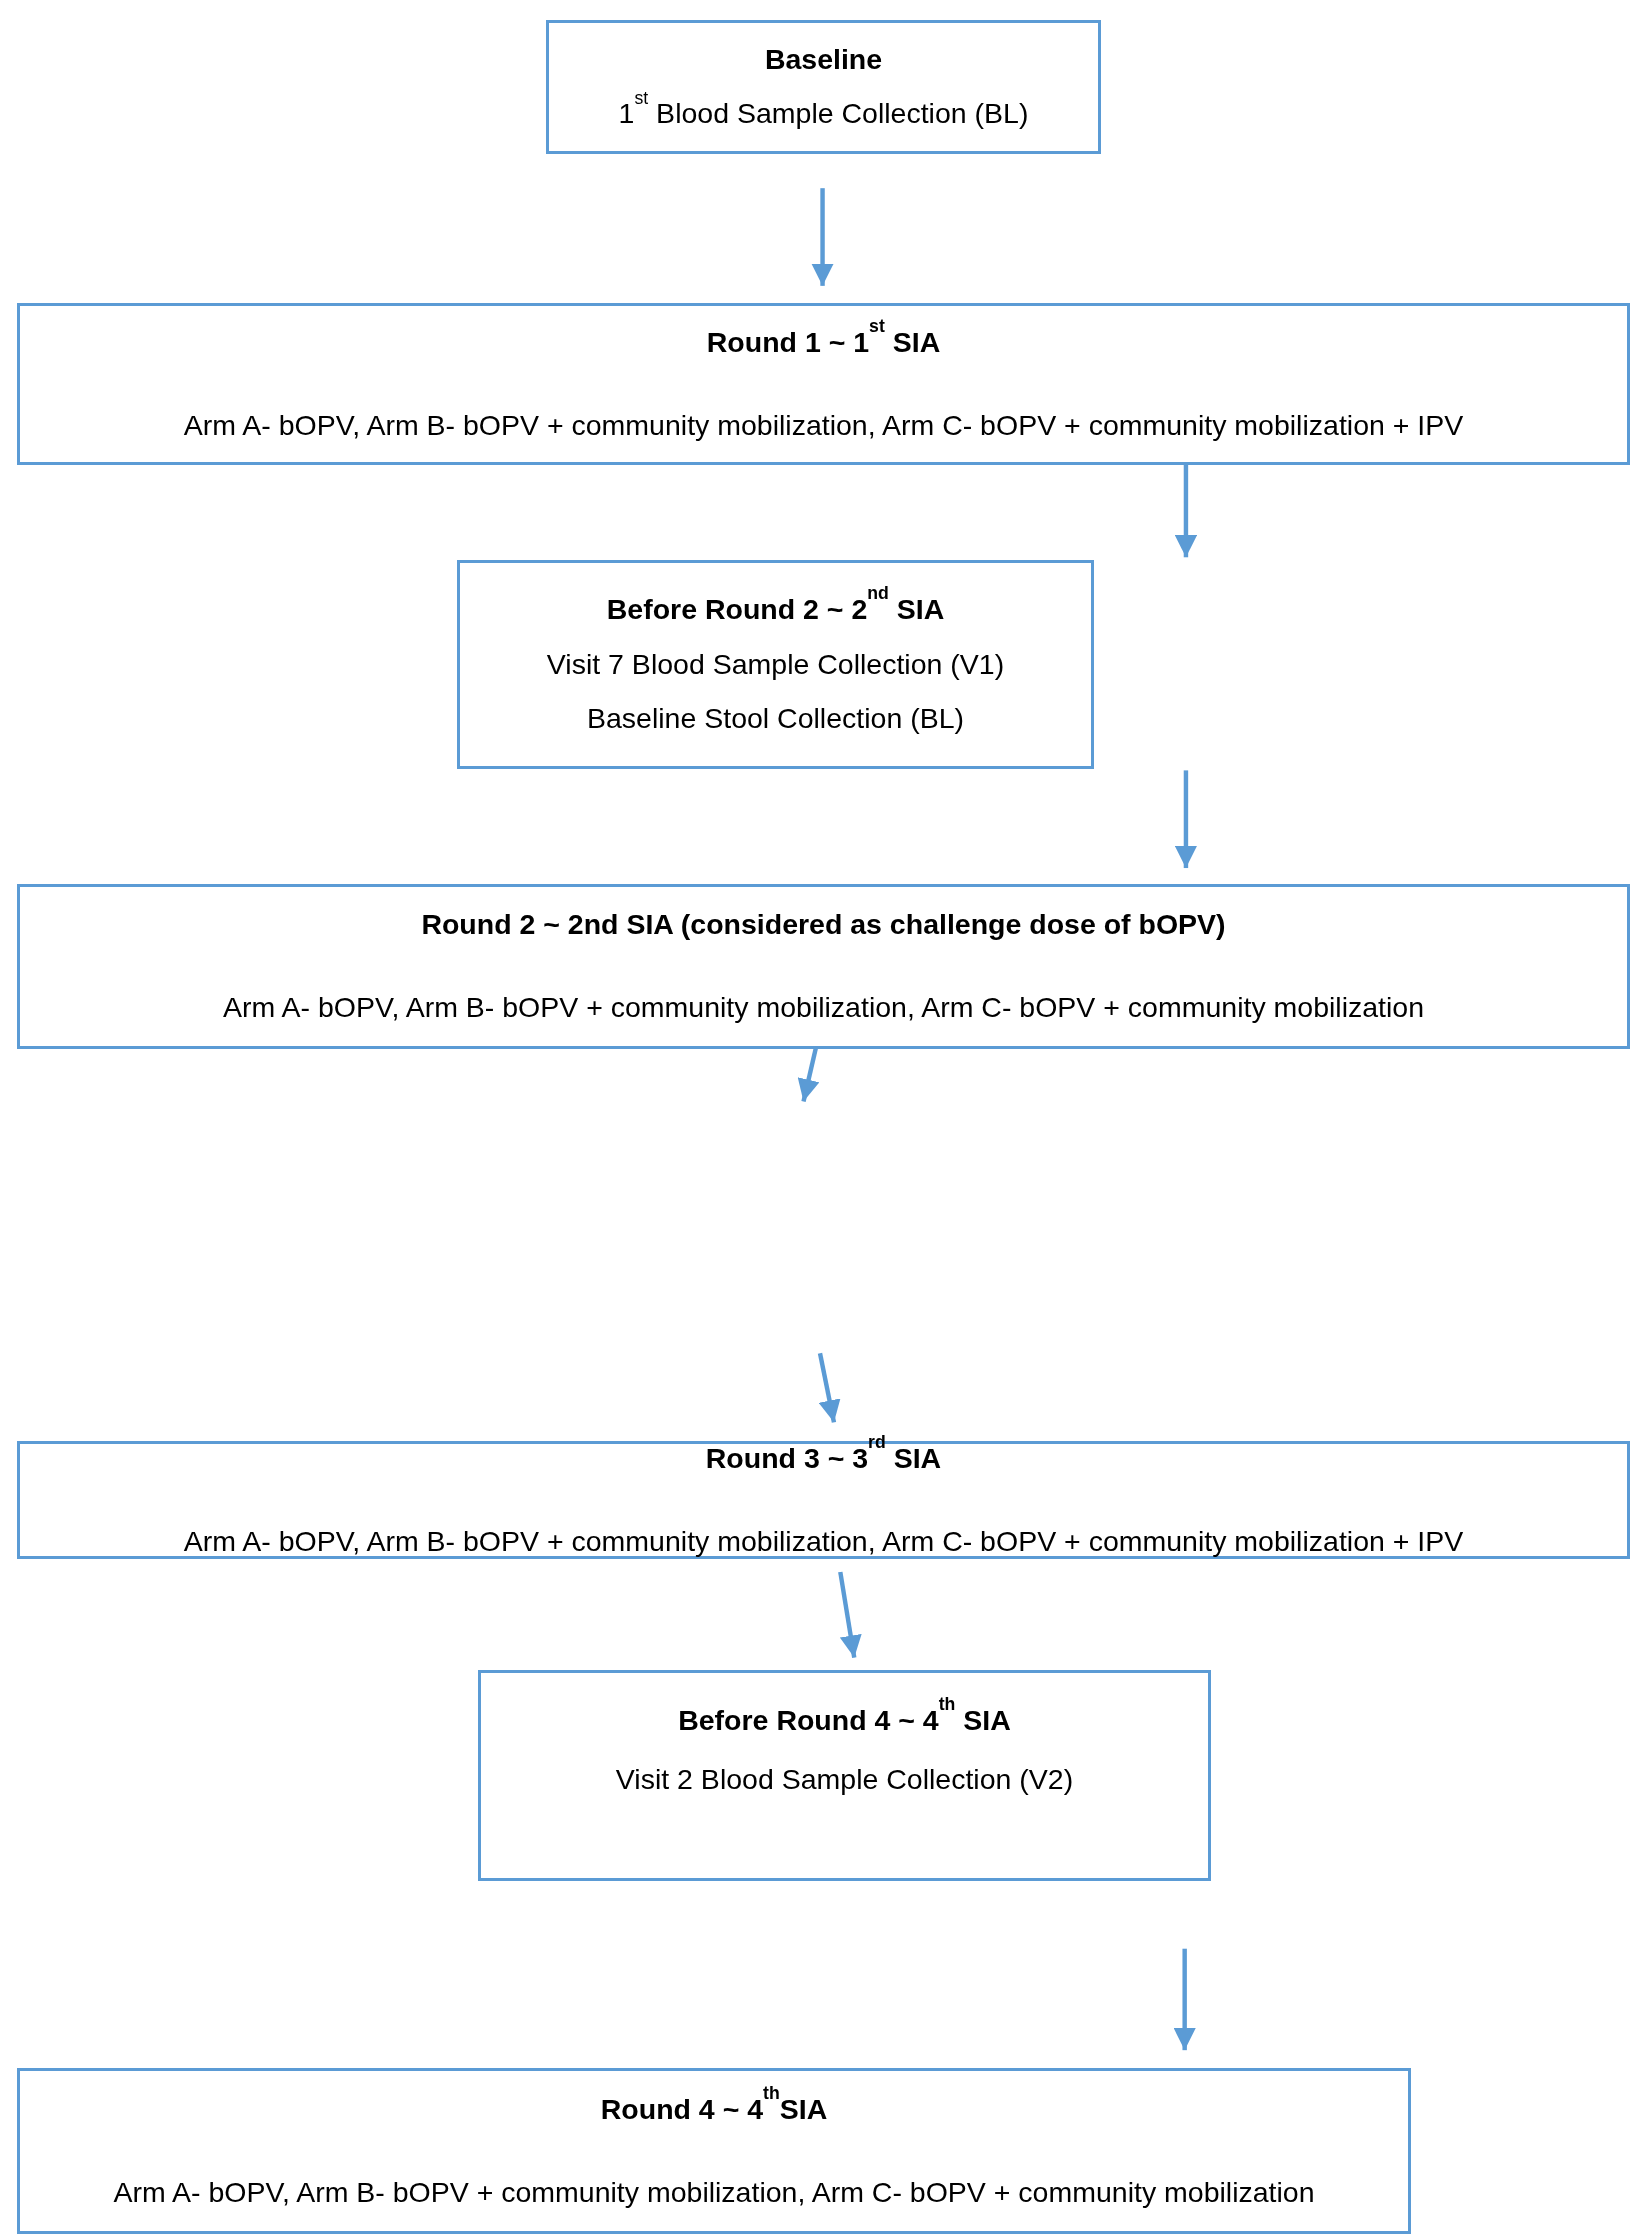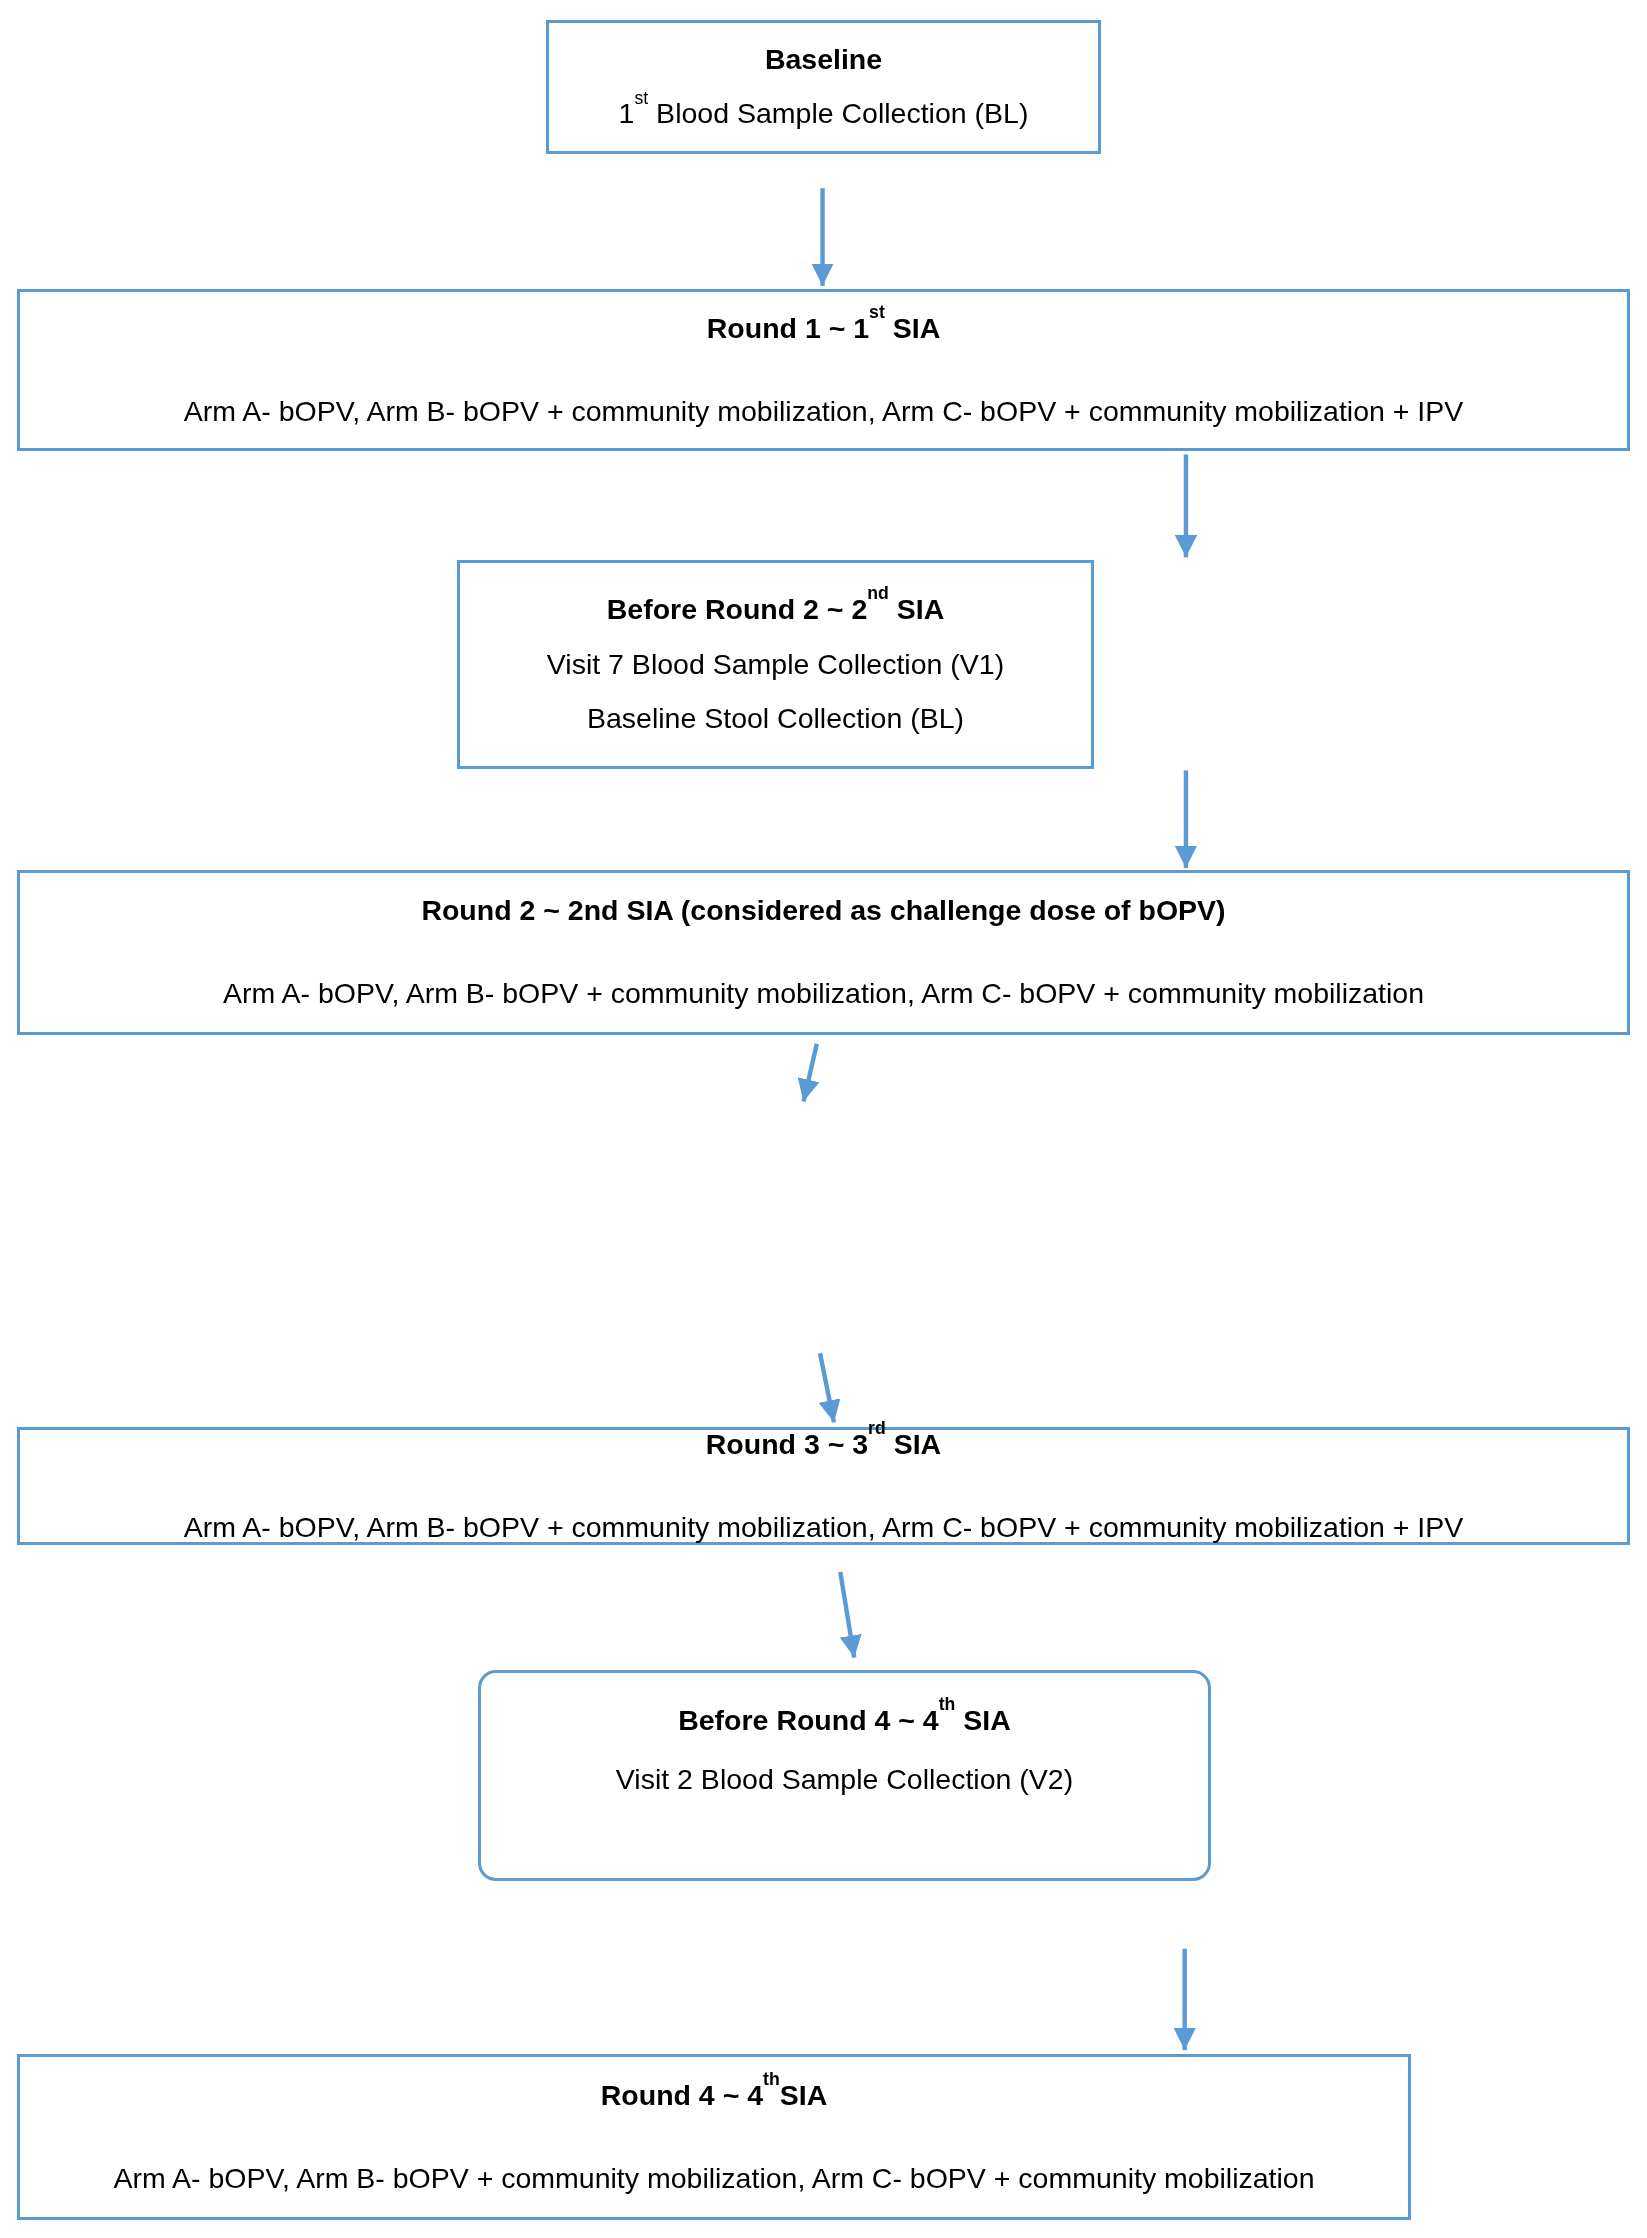--- a/index.html
+++ b/index.html
@@ -20,38 +20,38 @@
     display: flex;
     flex-direction: column;
     align-items: center;
     justify-content: center;
     text-align: center;
     font-size: 28.5px;
     line-height: 1.25;
   }
   .box .title { font-weight: bold; }
   .box .line { white-space: nowrap; }
-  .wide  { gap: 47px; }
+  .wide  { gap: 47px; margin-top: 14px; }
   .gap30 { gap: 19px; }
   .gap24 { gap: 15px; }
   .gap36 { gap: 23px; padding-bottom: 51px; }
   sup.ord {
     font-size: 0.62em;
     line-height: 0;
     position: relative;
     top: -0.52em;
   }
   
   #box-baseline      { left:  546px; top:   19.7px; width:  555px; height: 134px; }
   #box-round1        { left:   17px; top:  289px; width: 1613px; height: 162px; }
   #box-before-round2 { left:  457px; top:  560px; width: 637px; height: 209px; }
   #box-round2        { left:   17px; top: 870px; width: 1613px; height: 165px; }
   #box-stool         { left:  458px; top: 1106px; width: 734px; height: 212px; }
   #box-round3        { left:   17px; top: 1427px; width: 1613px; height: 118px; }
-  #box-before-round4 { left:  478px; top: 1670px; width: 733px; height: 211px; border-radius: 18px; }
+  #box-before-round4 { left:  478px; top: 1670px; width: 733px; height: 211px; }
   #box-round4        { left:   17px; top: 2054px; width: 1394px; height: 166px; }
 
   svg.arrows {
     position: absolute;
     left: 0; top: 0;
     width: 1647px;
     height: 2239px;
     pointer-events: none;
   }
   svg.arrows line { stroke: var(--accent); stroke-width: 7; }

